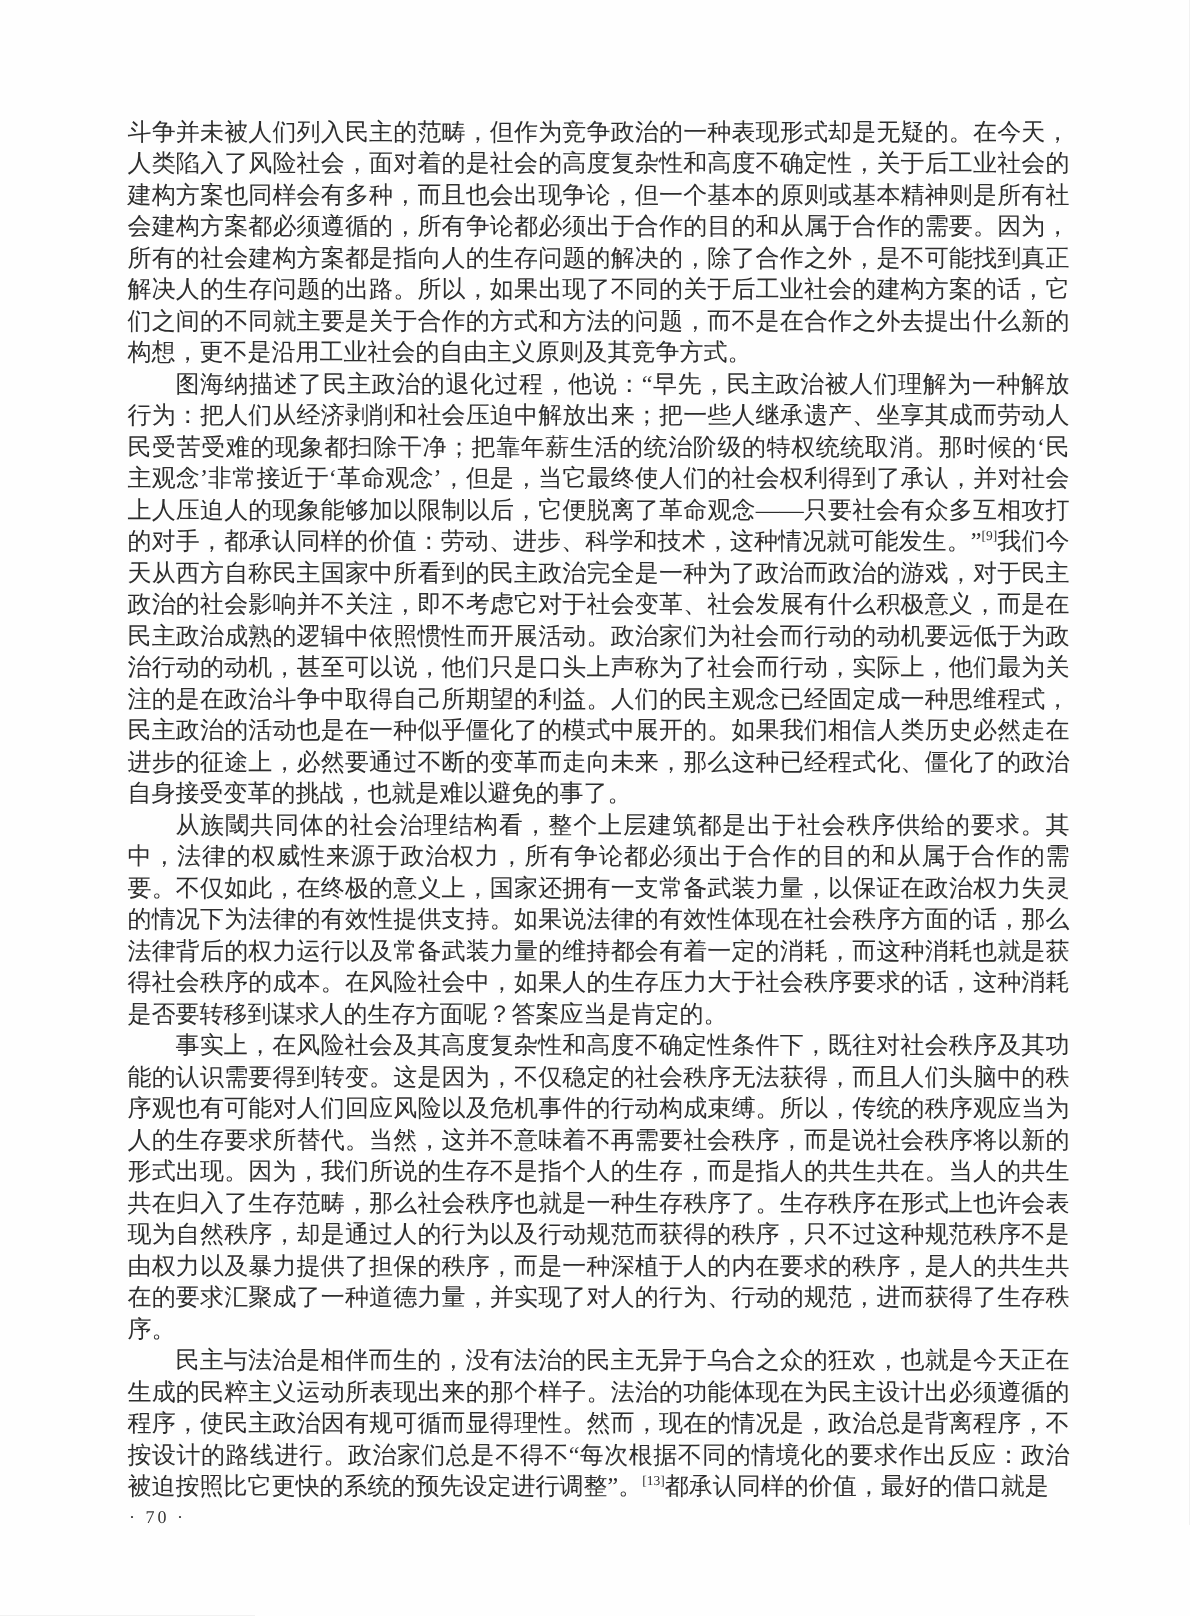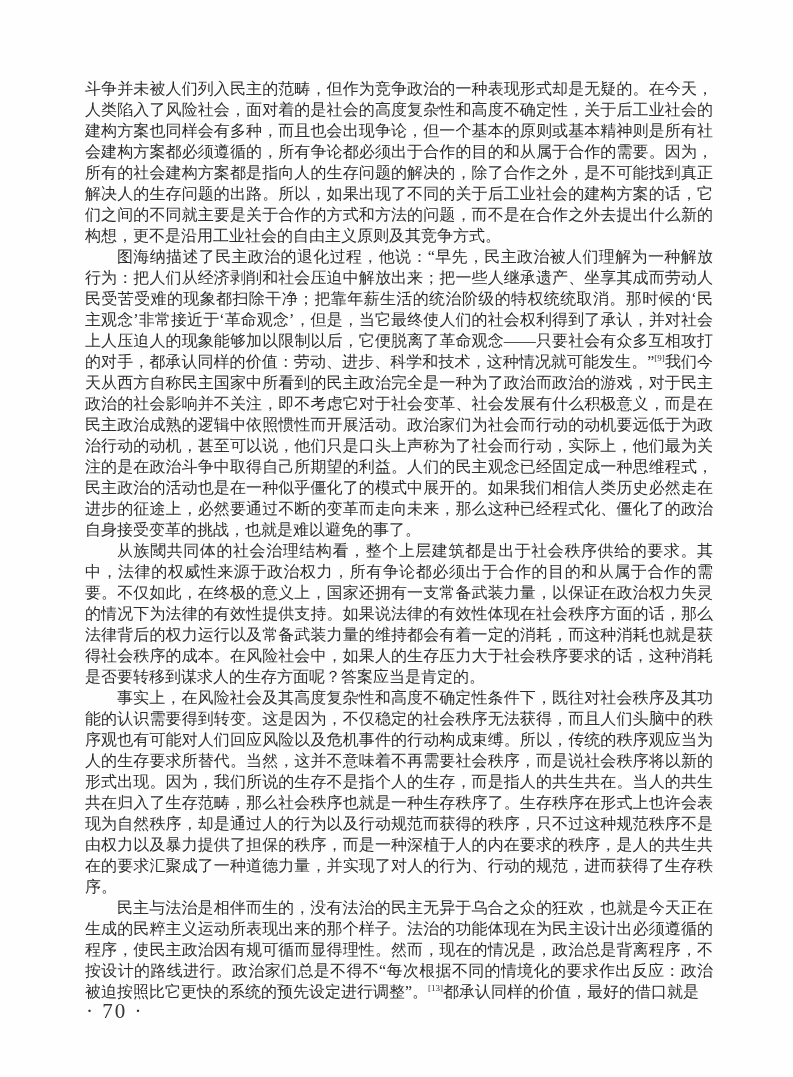--- a/index.html
+++ b/index.html
@@ -37,21 +37,21 @@
   sup.ref {
     font-size: 9px;
     line-height: 0;
     vertical-align: super;
     letter-spacing: 0;
   }
   .page-number {
     position: absolute;
     left: 86px;
     top: 1001px;
-    font-size: 21px;
+    font-size: 12px;
     line-height: 21px;
     color: #333333;
     letter-spacing: 2px;
   }
 </style>
 </head>
 <body>
 
 <div class="page">
   <div class="text-block">

